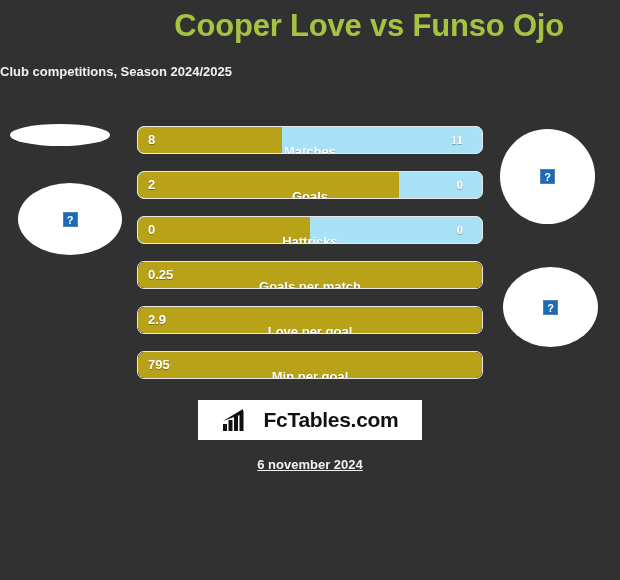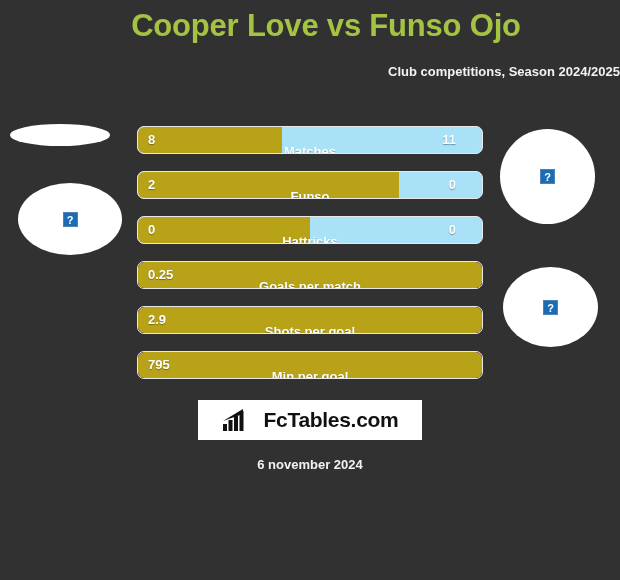--- a/index.html
+++ b/index.html
@@ -20,36 +20,35 @@
     width: 620px;
     height: 580px;
   }
 
   
   .title {
     position: absolute;
     top: 8px;
     left: 0;
     width: 564px;
-    text-align: center;
+    text-align: right;
     font-size: 31px;
     font-weight: bold;
     color: #a5c343;
     letter-spacing: -0.2px;
     font-family: "Liberation Sans", sans-serif;
     white-space: nowrap;
-    margin-left: 44px;
   }
 
   .subtitle {
     position: absolute;
     top: 64px;
     left: 0;
     width: 620px;
-    text-align: right;
+    text-align: left;
     font-size: 13px;
     font-weight: bold;
     color: #f2f2f2;
     font-family: "Liberation Sans", sans-serif;
   }
 
   
   .avatar {
     position: absolute;
     background: #ffffff;
@@ -140,21 +139,21 @@
     height: 26px;
     line-height: 26px;
     font-size: 13px;
     font-weight: bold;
     color: #ffffff;
     text-shadow: 0 1px 1px rgba(0,0,0,0.35);
     font-family: "Liberation Sans", sans-serif;
     white-space: nowrap;
   }
   .bar-left-val { left: 10px; }
-  .bar-right-val { right: 26px; }
+  .bar-right-val { right: 19px; font-family: Liberation Serif, serif; }
   .bar-label {
     left: 0;
     width: 100%;
     text-align: center;
     margin-top: 12px;
   }
 
   
   .logo-box {
     position: absolute;
@@ -184,20 +183,21 @@
   .date {
     position: absolute;
     top: 457px;
     left: 0;
     width: 620px;
     text-align: center;
     font-size: 13px;
     font-weight: bold;
     color: #f2f2f2;
     font-family: "Liberation Sans", sans-serif;
+    text-decoration: underline;
   }
 </style>
 </head>
 <body>
 
 <div class="page">
 
   <div class="title">Cooper Love vs Funso Ojo</div>
   <div class="subtitle">Club competitions, Season 2024/2025</div>
 
@@ -217,42 +217,42 @@
     <div class="bar-row">
       <div class="bar-fill" style="width: 42%;"></div>
       <div class="bar-left-val">8</div>
       <div class="bar-label">Matches</div>
       <div class="bar-right-val">11</div>
     </div>
 
     <div class="bar-row">
       <div class="bar-fill" style="width: 76%;"></div>
       <div class="bar-left-val">2</div>
-      <div class="bar-label">Funso</div>
+      <div class="bar-label">Goals</div>
       <div class="bar-right-val">0</div>
     </div>
 
     <div class="bar-row">
       <div class="bar-fill" style="width: 50%;"></div>
       <div class="bar-left-val">0</div>
       <div class="bar-label">Hattricks</div>
       <div class="bar-right-val">0</div>
     </div>
 
     <div class="bar-row solid">
       <div class="bar-fill" style="width: 100%;"></div>
       <div class="bar-left-val">0.25</div>
       <div class="bar-label">Goals per match</div>
       <div class="bar-right-val"></div>
     </div>
 
     <div class="bar-row solid">
       <div class="bar-fill" style="width: 100%;"></div>
       <div class="bar-left-val">2.9</div>
-      <div class="bar-label">Shots per goal</div>
+      <div class="bar-label">Love per goal</div>
       <div class="bar-right-val"></div>
     </div>
 
     <div class="bar-row solid">
       <div class="bar-fill" style="width: 100%;"></div>
       <div class="bar-left-val">795</div>
       <div class="bar-label">Min per goal</div>
       <div class="bar-right-val"></div>
     </div>
 

